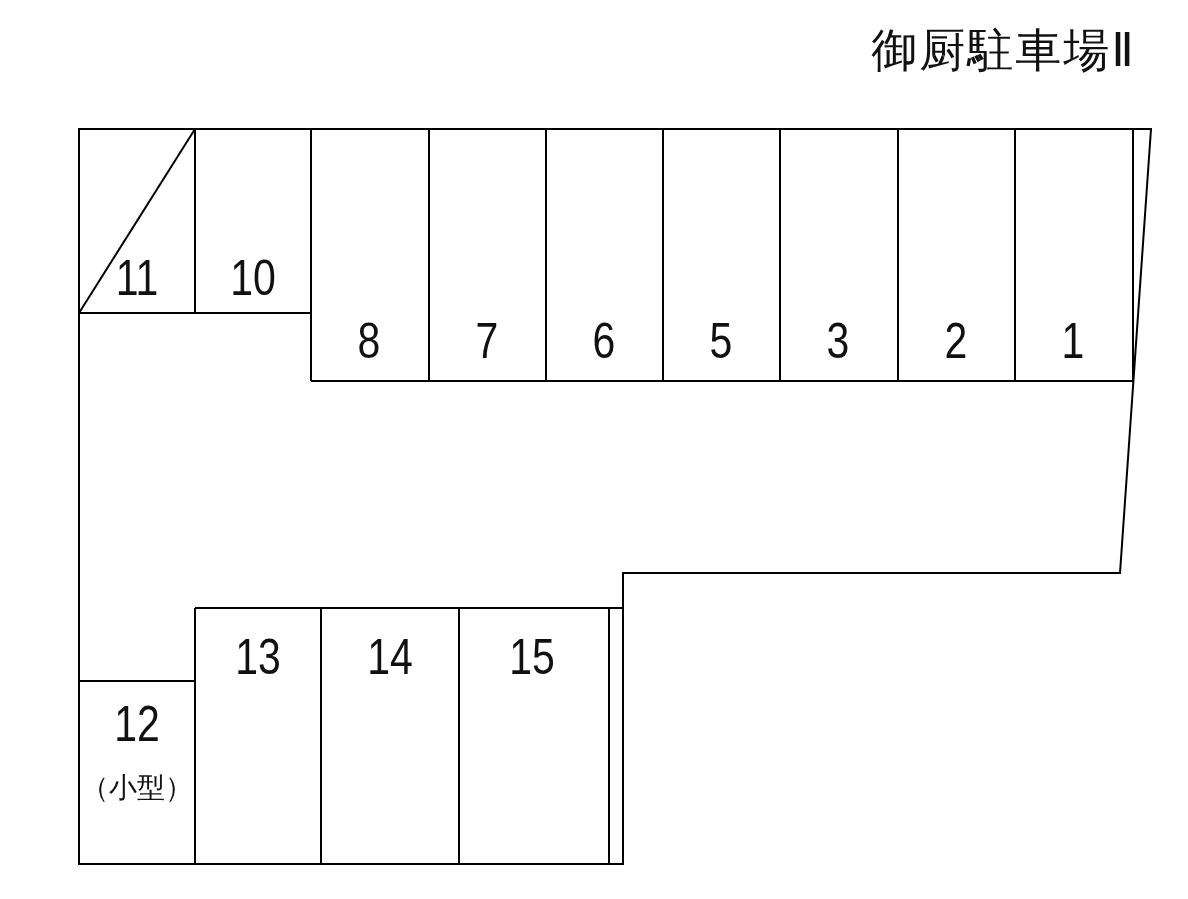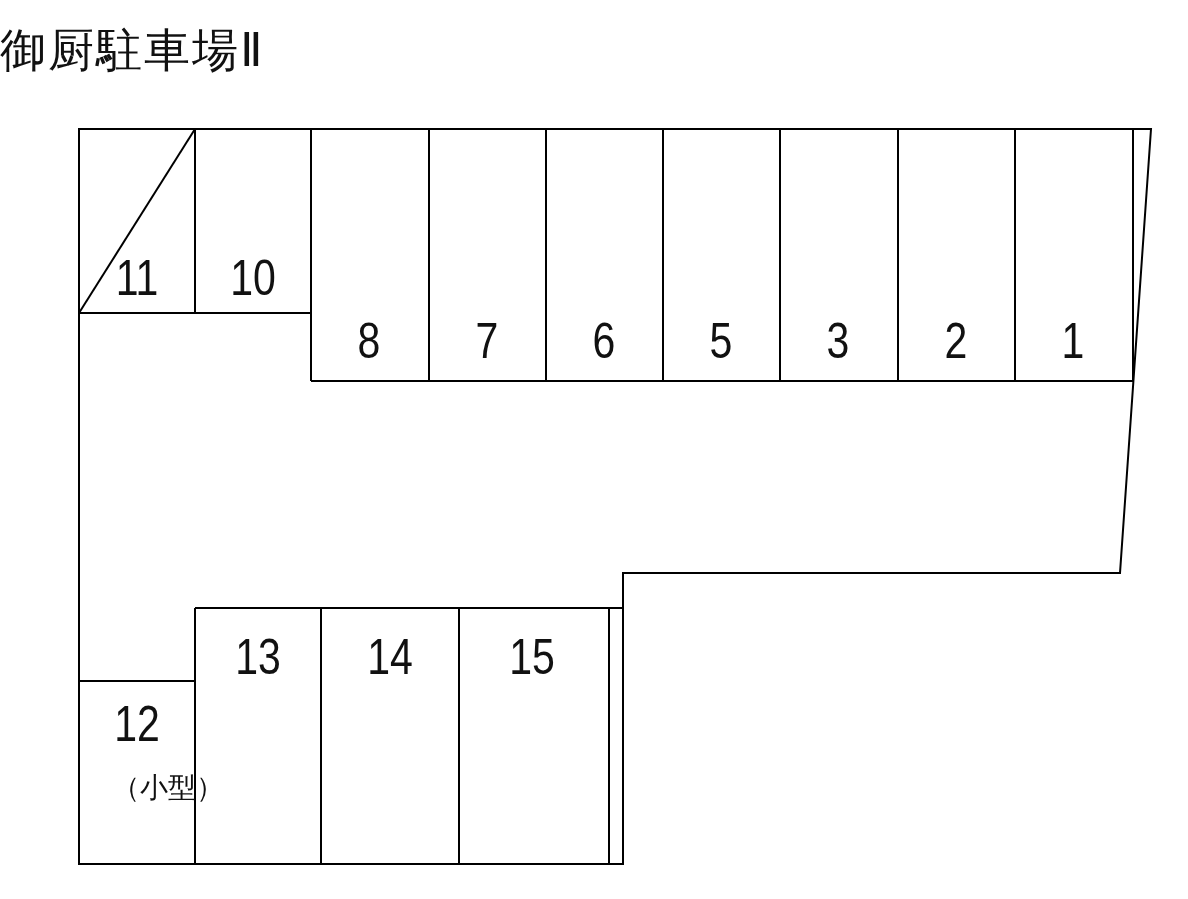--- a/index.html
+++ b/index.html
@@ -1,17 +1,17 @@
 <!DOCTYPE html>
 <html><head>
 <meta charset="utf-8">
 <style>
   html, body { margin: 0; padding: 0; background: #ffffff; }
   body { width: 1188px; height: 899px; position: relative; overflow: hidden; font-family: "DejaVu Sans", sans-serif; }
-  .title { position: absolute; left: 0; top: 20px; width: 1136px; text-align: left; font-size: 46px; color: #111111; letter-spacing: 2px; }
+  .title { position: absolute; left: 0; top: 20px; width: 1136px; text-align: right; font-size: 46px; color: #111111; letter-spacing: 2px; }
   svg.plan { position: absolute; left: 0; top: 0; }
   .lbl { position: absolute; font-family: "Liberation Sans", sans-serif; font-size: 50px; color: #111111; text-align: center; transform: scaleX(0.82); line-height: 1; }
   .sub { position: absolute; font-family: "DejaVu Sans", sans-serif; font-size: 28px; color: #111111; text-align: center; line-height: 1; }
 </style>
 </head>
 <body>
 
 <div class="title">御厨駐車場Ⅱ</div>
 
 <svg class="plan" width="1188" height="899" xmlns="http://www.w3.org/2000/svg">
@@ -48,16 +48,16 @@
 <div class="lbl" style="left:211px;top:253px;width:84px;">10</div>
 <div class="lbl" style="left:327px;top:316px;width:84px;">8</div>
 <div class="lbl" style="left:445px;top:316px;width:84px;">7</div>
 <div class="lbl" style="left:562px;top:316px;width:84px;">6</div>
 <div class="lbl" style="left:679px;top:316px;width:84px;">5</div>
 <div class="lbl" style="left:796px;top:316px;width:84px;">3</div>
 <div class="lbl" style="left:914px;top:316px;width:84px;">2</div>
 <div class="lbl" style="left:1031px;top:316px;width:84px;">1</div>
 
 <div class="lbl" style="left:95px;top:699px;width:84px;">12</div>
-<div class="sub" style="left:79px;top:774px;width:116px;margin-left:31px;">（小型）</div>
+<div class="sub" style="left:79px;top:774px;width:116px;">（小型）</div>
 <div class="lbl" style="left:216px;top:632px;width:84px;">13</div>
 <div class="lbl" style="left:348px;top:632px;width:84px;">14</div>
 <div class="lbl" style="left:490px;top:632px;width:84px;">15</div>
 
 </body></html>

